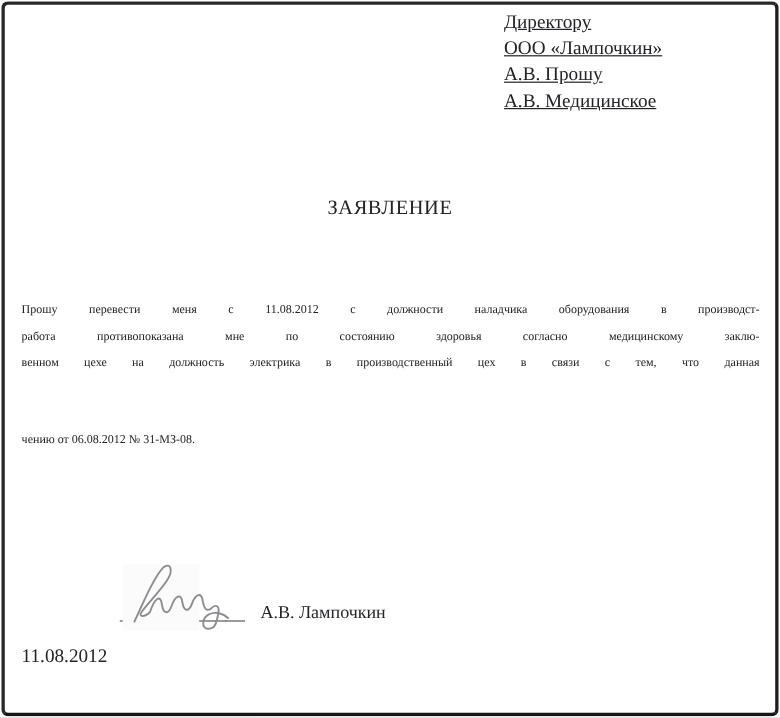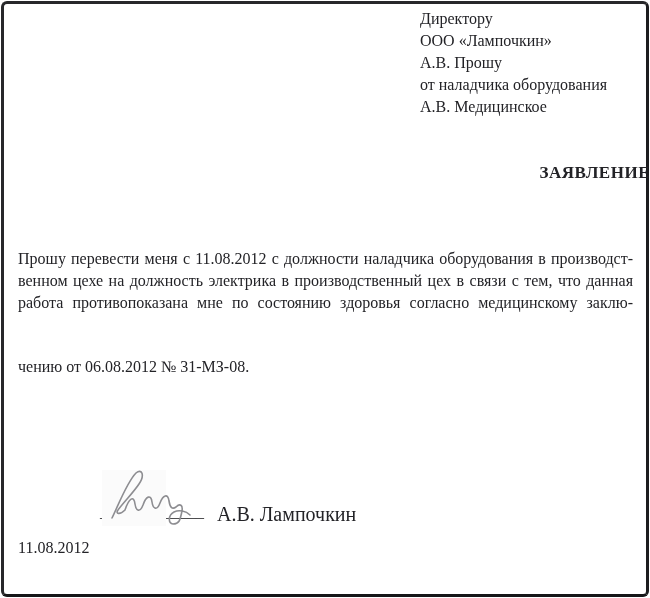--- a/index.html
+++ b/index.html
@@ -25,37 +25,38 @@
     pointer-events: none;
   }
   .addressee {
     position: absolute;
     left: 420px;
     top: 8px;
     font-size: 16px;
     line-height: 22px;
     text-align: left;
     white-space: nowrap;
+    text-decoration: underline;
   }
   .doc-title {
     position: absolute;
     left: 0;
     top: 163px;
     width: 100%;
-    text-align: right;
-    font-weight: bold;
+    text-align: center;
+    font-weight: normal;
     font-size: 17px;
     letter-spacing: 0.5px;
   }
   .para1 {
     position: absolute;
     left: 18px;
     top: 248px;
     width: 615px;
-    font-size: 16px;
+    font-size: 10px;
     line-height: 22px;
   }
   .para1 .jline {
     text-align: justify;
     text-align-last: justify;
     white-space: normal;
   }
   .para1 .lastline {
     text-align: left;
     margin-top: 42px;
@@ -80,51 +81,50 @@
     left: 100px;
     top: 503px;
     font-size: 16px;
     color: #2f2f31;
     letter-spacing: 0;
   }
   .sign-row-name {
     position: absolute;
     left: 217px;
     top: 503px;
-    font-size: 20px;
+    font-size: 15px;
   }
   .signature-wrap {
     position: absolute;
     left: 102px;
     top: 466px;
     width: 112px;
     height: 60px;
   }
   .signature-wrap svg { display: block; }
 </style>
 </head>
 <body>
 
 <div class="page">
   <div class="page-border"></div>
 
   <div class="addressee">
     <div>Директору</div>
     <div>ООО «Лампочкин»</div>
     <div>А.В. Прошу</div>
-    <div>от наладчика оборудования</div>
     <div>А.В. Медицинское</div>
   </div>
 
   <div class="doc-title">ЗАЯВЛЕНИЕ</div>
 
   <div class="para1">
     <div class="jline">Прошу перевести меня с 11.08.2012 с должности наладчика оборудования в производст-</div>
+    <div class="jline">работа противопоказана мне по состоянию здоровья согласно медицинскому заклю-</div>
     <div class="jline">венном цехе на должность электрика в производственный цех в связи с тем, что данная</div>
-    <div class="jline">работа противопоказана мне по состоянию здоровья согласно медицинскому заклю-</div>
     <div class="lastline">чению от 06.08.2012 № 31-МЗ-08.</div>
   </div>
 
 
   <div class="sign-row-date">11.08.2012</div>
   <div class="sign-row-line">_____________</div>
   <div class="sign-row-name">А.В. Лампочкин</div>
 
   <div class="signature-wrap">
     <svg width="112" height="60" viewBox="0 0 112 60" xmlns="http://www.w3.org/2000/svg">

